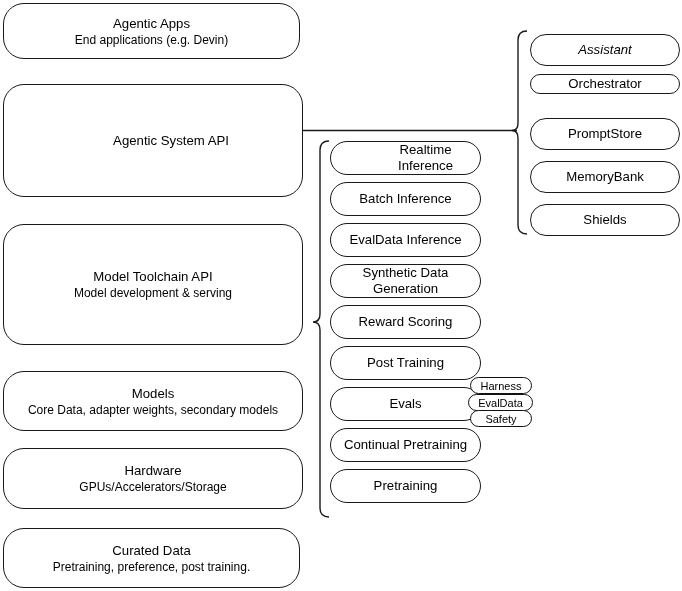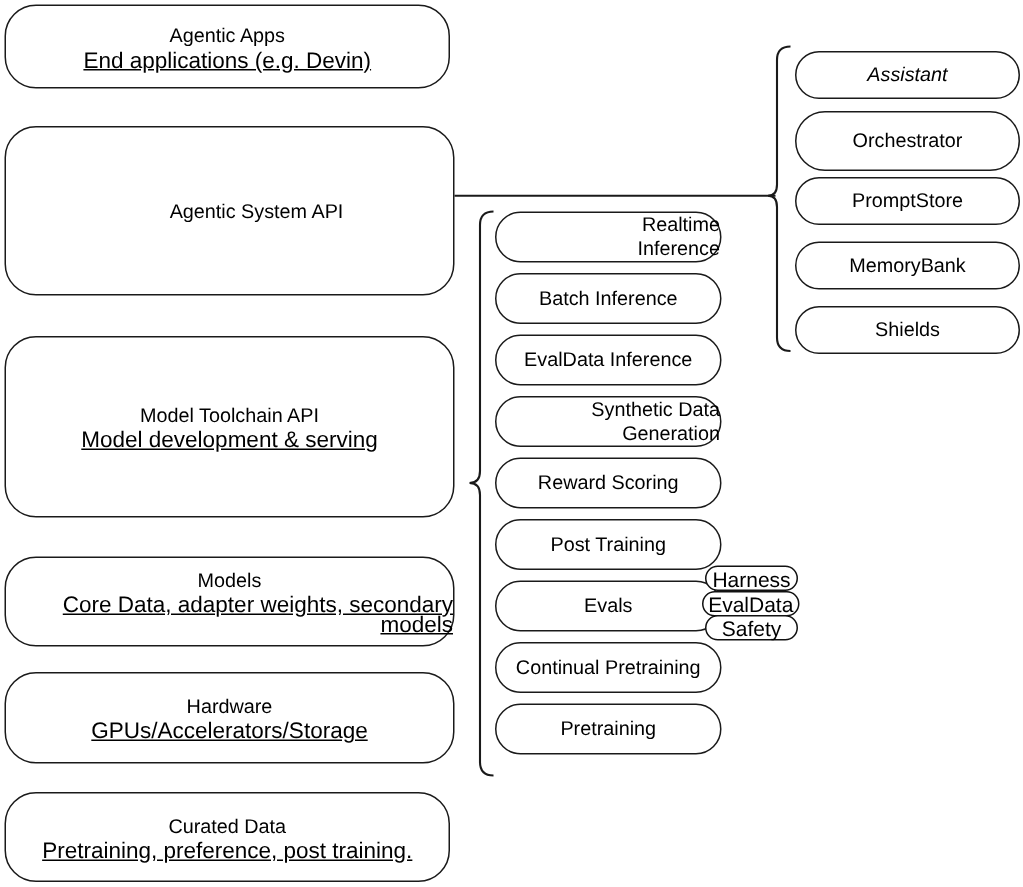--- a/index.html
+++ b/index.html
@@ -23,48 +23,47 @@
   .node {
     position: absolute;
     box-sizing: border-box;
     border: 1.3px solid #1a1a1a;
     border-radius: 21px;
     background: #ffffff;
     display: flex;
     flex-direction: column;
     align-items: center;
     justify-content: center;
-    text-align: right;
+    text-align: center;
     color: #000000;
   }
   .node .title {
     font-size: 13.2px;
     line-height: 16px;
     color: #000;
   }
   .node .subtitle {
-    font-size: 15px;
+    font-size: 12px;
     line-height: 13px;
     color: #000;
     margin-top: 2px;
-    text-decoration: underline;
   }
   .stack-node .title {
     font-size: 13.2px;
   }
   .pill {
     position: absolute;
     box-sizing: border-box;
     border: 1.4px solid #111;
     border-radius: 40px;
     background: #ffffff;
     display: flex;
     align-items: center;
     justify-content: center;
-    font-size: 14px;
+    font-size: 11px;
     color: #000;
     z-index: 5;
   }
   svg.connectors {
     position: absolute;
     left: 0; top: 0;
     width: 682px;
     height: 591px;
     pointer-events: none;
     overflow: visible;
@@ -147,21 +146,21 @@
   <div class="pill" style="left:468px; top:394px; width:65px; height:17px;">
     <span>EvalData</span>
   </div>
   <div class="pill" style="left:470px; top:410px; width:62px; height:17px;">
     <span>Safety</span>
   </div>
 
   <div class="node" style="left:530px; top:34px; width:150px; height:32px;font-style:italic;">
     <div class="title">Assistant</div>
   </div>
-  <div class="node" style="left:530px; top:74px; width:150px; height:40px;">
+  <div class="node" style="left:530px; top:74px; width:150px; height:20px;">
     <div class="title">Orchestrator</div>
   </div>
   <div class="node" style="left:530px; top:118px; width:150px; height:32px;">
     <div class="title">PromptStore</div>
   </div>
   <div class="node" style="left:530px; top:161px; width:150px; height:32px;">
     <div class="title">MemoryBank</div>
   </div>
   <div class="node" style="left:530px; top:204px; width:150px; height:32px;">
     <div class="title">Shields</div>

